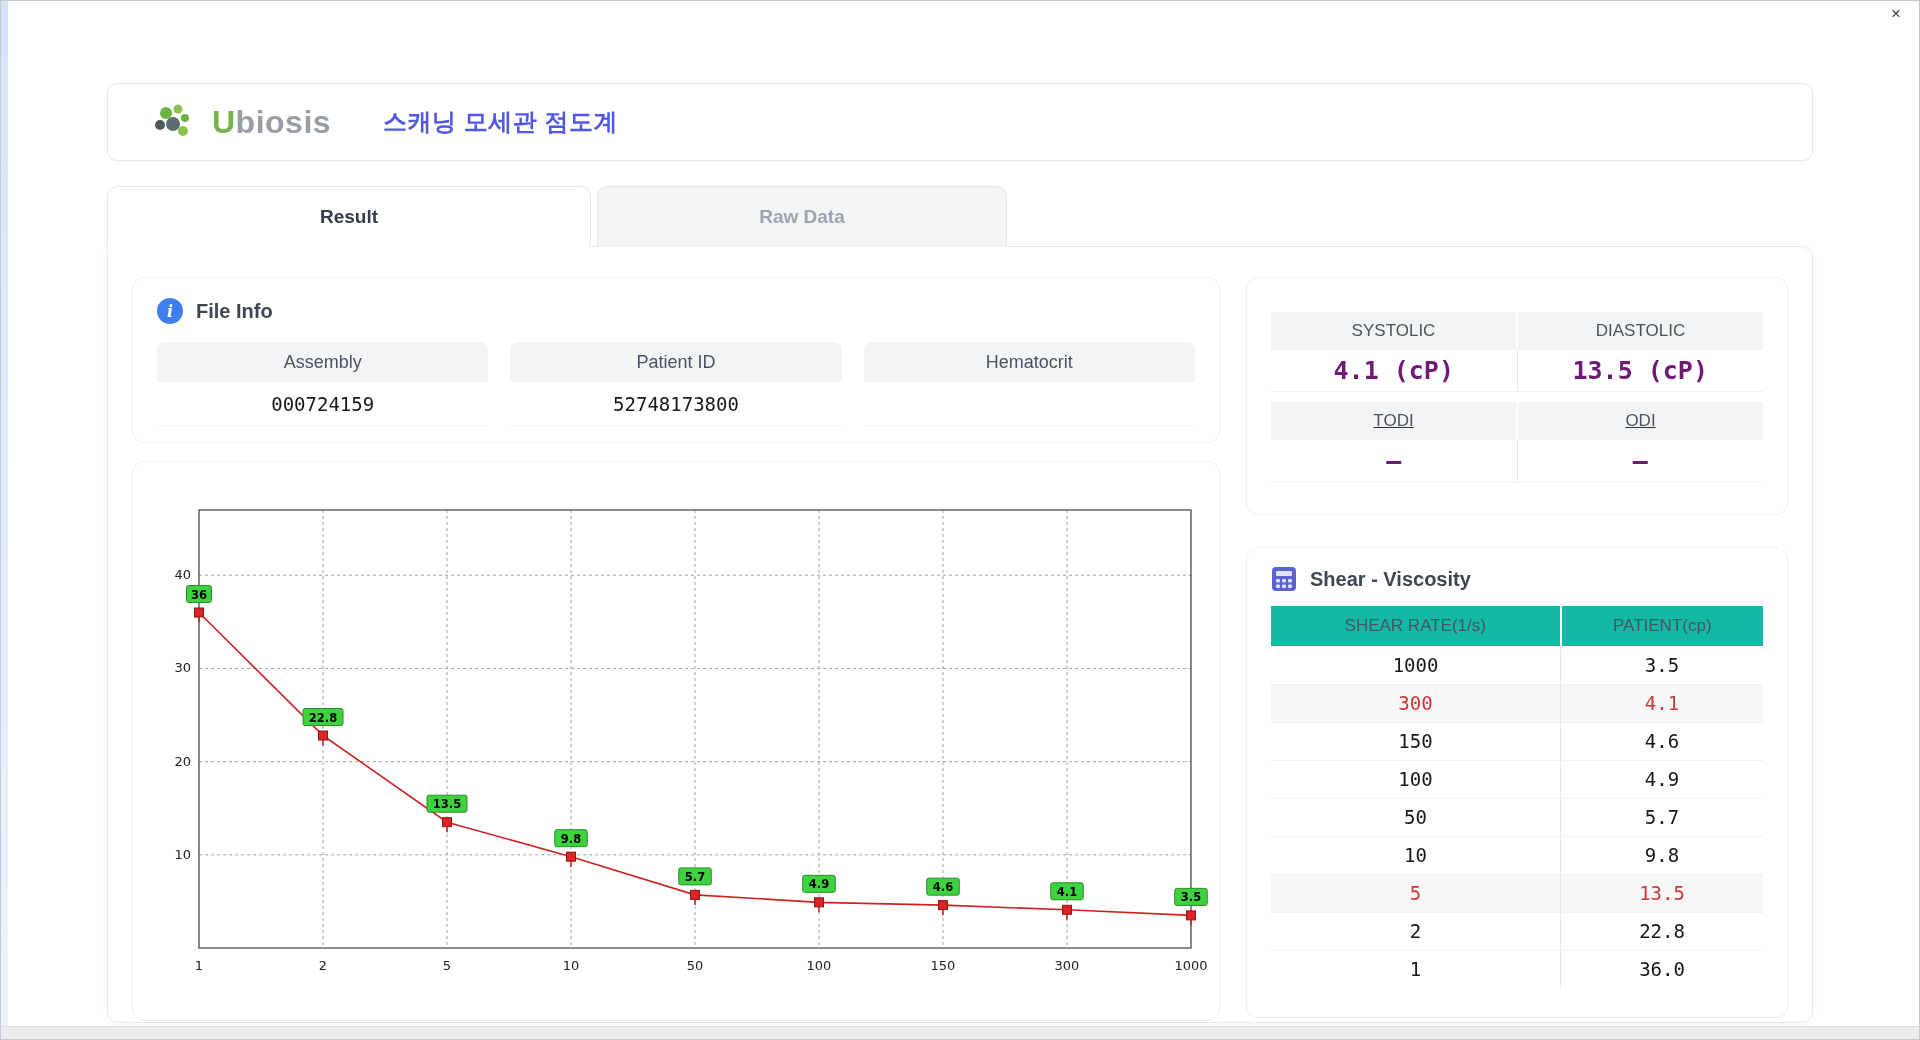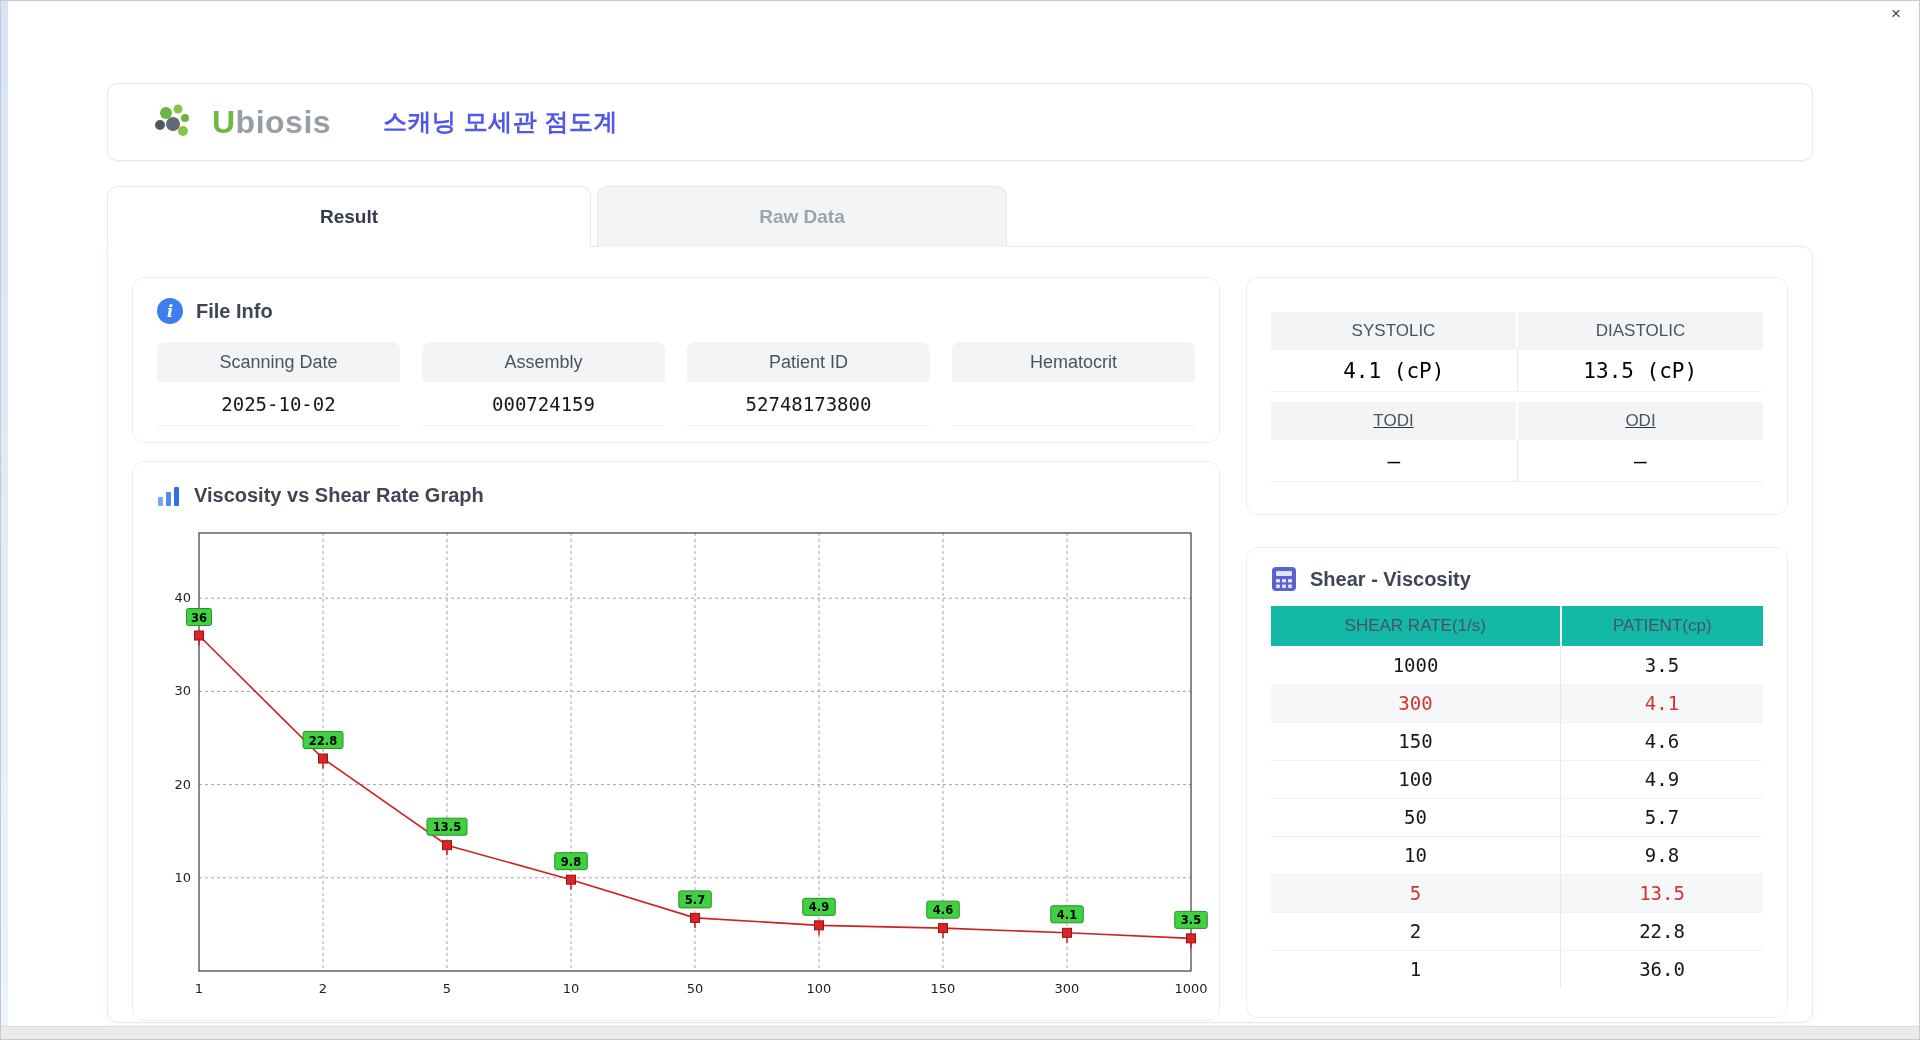--- a/index.html
+++ b/index.html
@@ -70,22 +70,22 @@
   .bv-card { padding:18px 24px 20px 24px; height:238px; }
   .bv-grid { margin-top:16px; }
   .bv-row { display:flex; }
   .bv-row.head { margin-top:0; }
   .bv-row.head + .bv-row.vals { }
   .bv-grid .bv-row.head:nth-of-type(3) { margin-top:10px;text-decoration:underline; }
   .bv-cell { flex:1; text-align:center; }
   .bv-row.head .bv-cell { background:#f3f4f6; color:#4a5361; font-size:17px; font-weight:500;
     height:38px; line-height:38px; }
   .bv-row.head .bv-cell:first-child { border-right:2px solid #ffffff; }
-  .bv-row.vals .bv-cell { height:42px; line-height:42px; font-size:21px; color:#000000;
-    font-family:"DejaVu Sans Mono",monospace; border-bottom:1px solid #eff1f4; }
+  .bv-row.vals .bv-cell { height:42px; line-height:42px; font-size:25px; color:#701a75;
+    font-family:"DejaVu Sans Mono",monospace; border-bottom:1px solid #eff1f4;font-weight:bold; }
   .bv-row.vals .bv-cell:first-child { border-right:1px solid #e6e8ec; }
 
   
   .sv-card { margin-top:32px; padding:18px 24px; height:471px; }
   .sv-table { width:100%; border-collapse:collapse; margin-top:14px; }
   .sv-table th { background:#14b8a6; font-size:17px; font-weight:500; color:#4a5361; height:40px; }
   .sv-table th:first-child { border-right:2px solid #ffffff; }
   .sv-table td { text-align:center; height:38px; font-size:19px; color:#15171c;
     font-family:"DejaVu Sans Mono",monospace; border-bottom:1px solid #eff1f4; }
   .sv-table td:first-child { border-right:1px solid #e6e8ec; }
@@ -126,49 +126,35 @@
 <div class="panel">
   <div class="left-col">
 
     <div class="card file-info-card">
       <div class="card-title">
         <span class="info-icon">i</span>
         <span>File Info</span>
       </div>
       <div class="fields">
           <div class="field">
-            <div class="field-label">Scanning Date</div>
-            <div class="field-value">2025-10-02</div>
-          </div>
-          <div class="field">
             <div class="field-label">Assembly</div>
             <div class="field-value">000724159</div>
           </div>
           <div class="field">
             <div class="field-label">Patient ID</div>
             <div class="field-value">52748173800</div>
           </div>
           <div class="field">
             <div class="field-label">Hematocrit</div>
             <div class="field-value"></div>
           </div>
         </div>
     </div>
 
     <div class="card graph-card">
-      <div class="card-title">
-        <span class="svg-icon">
-          <svg width="24" height="22" viewBox="0 0 24 22">
-            <rect x="1" y="12" width="5" height="9" rx="1" fill="#7aa7f3"></rect>
-            <rect x="9" y="7" width="5" height="14" rx="1" fill="#4b8df0"></rect>
-            <rect x="17" y="2" width="5" height="19" rx="1" fill="#2f6fe0"></rect>
-          </svg>
-        </span>
-        <span>Viscosity vs Shear Rate Graph</span>
-      </div>
       <svg id="chart-svg" width="1040" height="478">
           <line x1="166" y1="6" x2="166" y2="444" stroke="#a3a3a3" stroke-dasharray="3 3" stroke-width="1"></line>
           <line x1="290" y1="6" x2="290" y2="444" stroke="#a3a3a3" stroke-dasharray="3 3" stroke-width="1"></line>
           <line x1="414" y1="6" x2="414" y2="444" stroke="#a3a3a3" stroke-dasharray="3 3" stroke-width="1"></line>
           <line x1="538" y1="6" x2="538" y2="444" stroke="#a3a3a3" stroke-dasharray="3 3" stroke-width="1"></line>
           <line x1="662" y1="6" x2="662" y2="444" stroke="#a3a3a3" stroke-dasharray="3 3" stroke-width="1"></line>
           <line x1="786" y1="6" x2="786" y2="444" stroke="#a3a3a3" stroke-dasharray="3 3" stroke-width="1"></line>
           <line x1="910" y1="6" x2="910" y2="444" stroke="#a3a3a3" stroke-dasharray="3 3" stroke-width="1"></line>
           <line x1="42" y1="350.8085106382979" x2="1034" y2="350.8085106382979" stroke="#a3a3a3" stroke-dasharray="3 3" stroke-width="1"></line>
           <text x="34" y="354.8085106382979" text-anchor="end" class="tick">10</text>

